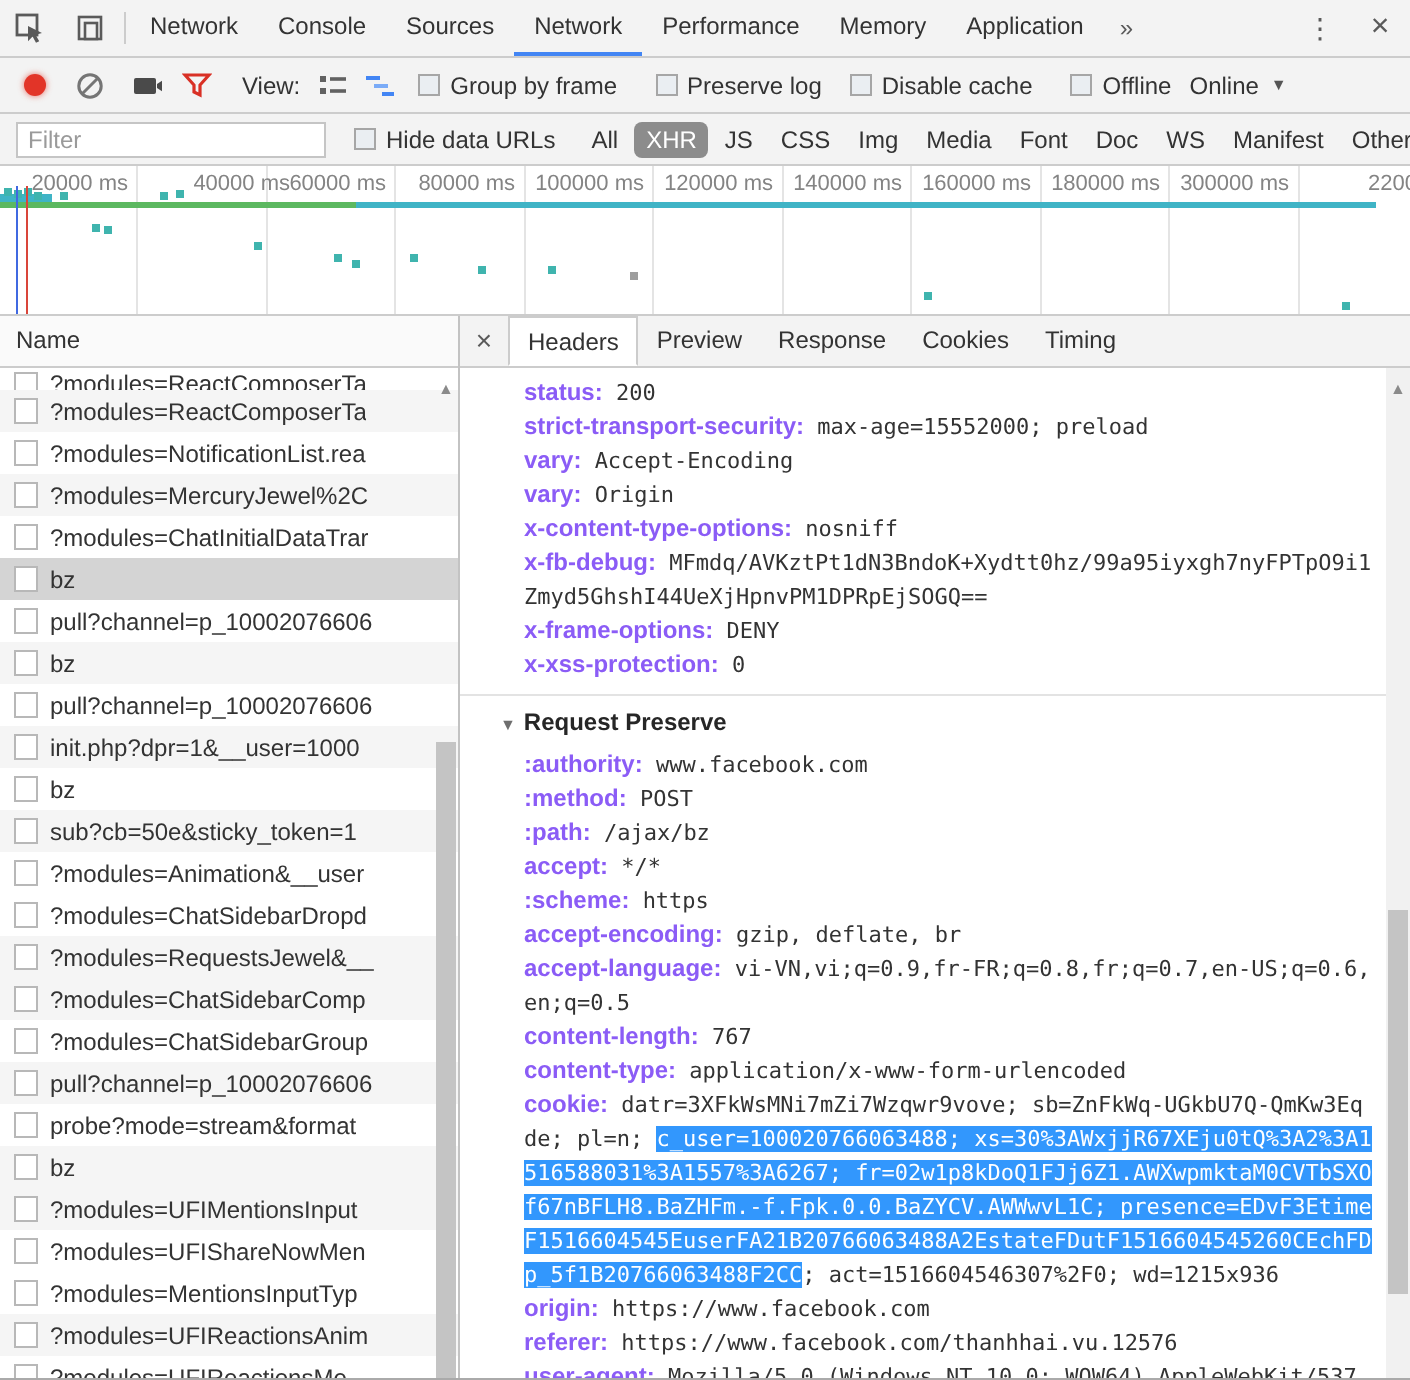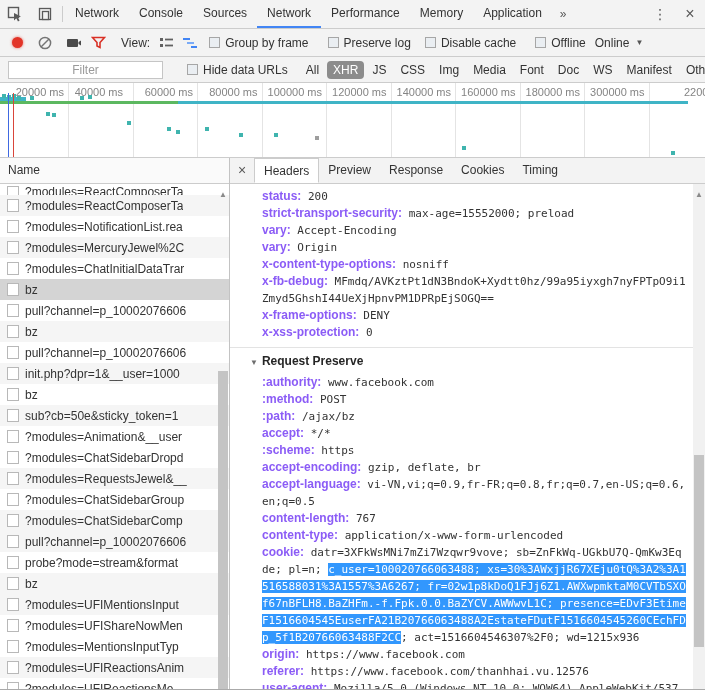--- a/index.html
+++ b/index.html
@@ -29,21 +29,21 @@
   .icon-sp{ display:flex; align-items:center; justify-content:center; width:24px; cursor:pointer; }
   .tool-label{ color:#333; margin:0 4px 0 6px; }
   .checkbox{ width:11px; height:11px; border:1px solid #a6a6a6; background:#eaeef2;
     display:inline-block; margin-right:5px; flex:none; cursor:pointer; }
   .chk-group{ display:flex; align-items:center; margin:0 7px; white-space:nowrap; }
   .dd-arrow{ font-size:8px; color:#555; margin-left:6px; }
   
   .filter-bar{ height:26px; background:#f3f3f3; border-bottom:1px solid #ccc;
     display:flex; align-items:center; padding:0 8px; }
   .filter-input{ width:155px; height:18px; border:1px solid #c5c5c5; background:#fff;
-    font-family:"Liberation Sans",sans-serif; font-size:12px; padding:1px 5px; color:#333; outline:none;text-align:center; }
+    font-family:"Liberation Sans",sans-serif; font-size:12px; padding:1px 5px; color:#333; outline:none; }
   .filter-input::placeholder{ color:#9a9a9a; }
   .type-pill{ padding:2px 6px; margin:0 1px; border-radius:4px; cursor:pointer; color:#333; white-space:nowrap; }
   .type-pill.active{ background:#8c8c8c; color:#fff; }
   
   .overview{ position:relative; height:75px; background:#fff; border-bottom:1px solid #ccc; overflow:hidden; }
   .gridline{ position:absolute; top:0; bottom:0; width:1px; background:#e4e4e4; }
   .tick{ position:absolute; top:3px; font-size:11px; color:#848484; }
   .ov-bar{ position:absolute; }
   .ov-dot{ position:absolute; width:4px; height:4px; }
   .ev-line{ position:absolute; top:10px; bottom:0; width:1px; }
@@ -176,21 +176,21 @@
       <span>Offline</span>
     </span>
     <span class="chk-group" style="margin-left:2px;">
       <span>Online</span>
       <span class="dd-arrow">▼</span>
     </span>
   </div>
 
   <div class="filter-bar">
     <input class="filter-input" value="" placeholder="Filter" style="">
-    <span class="chk-group" style="margin-left:24px;">
+    <span class="chk-group" style="margin-left:14px;">
       <span class="checkbox"></span>
       <span>Hide data URLs</span>
     </span>
     <span id="filter-types" style="display:flex;align-items:center;margin-left:4px;">
         <span class="type-pill">All</span>
         <span class="type-pill active">XHR</span>
         <span class="type-pill">JS</span>
         <span class="type-pill">CSS</span>
         <span class="type-pill">Img</span>
         <span class="type-pill">Media</span>
@@ -199,21 +199,21 @@
         <span class="type-pill">WS</span>
         <span class="type-pill">Manifest</span>
         <span class="type-pill">Other</span>
       </span>
   </div>
 
   <div class="overview" id="overview">
       <div class="gridline" style="left: 68px;"></div>
       <div class="tick" style="left: -4px; width: 68px; text-align: right;">20000 ms</div>
       <div class="gridline" style="left: 132.5px;"></div>
-      <div class="tick" style="left: 55px; width: 68px; text-align: right;">40000 ms</div>
+      <div class="tick" style="left: 77px; width: 68px; text-align: right;">40000 ms</div>
       <div class="gridline" style="left: 197px;"></div>
       <div class="tick" style="left: 125px; width: 68px; text-align: right;">60000 ms</div>
       <div class="gridline" style="left: 261.5px;"></div>
       <div class="tick" style="left: 189.5px; width: 68px; text-align: right;">80000 ms</div>
       <div class="gridline" style="left: 326px;"></div>
       <div class="tick" style="left: 254px; width: 68px; text-align: right;">100000 ms</div>
       <div class="gridline" style="left: 390.5px;"></div>
       <div class="tick" style="left: 318.5px; width: 68px; text-align: right;">120000 ms</div>
       <div class="gridline" style="left: 455px;"></div>
       <div class="tick" style="left: 383px; width: 68px; text-align: right;">140000 ms</div>
@@ -337,30 +337,30 @@
               <span class="req-icon"></span>
               <span class="req-label">?modules=ChatSidebarDropd</span>
             </span>
           </div>
           <div class="req-row stripe">
             <span class="req-inner">
               <span class="req-icon"></span>
               <span class="req-label">?modules=RequestsJewel&amp;__</span>
             </span>
           </div>
+          <div class="req-row stripe">
+            <span class="req-inner">
+              <span class="req-icon"></span>
+              <span class="req-label">?modules=ChatSidebarComp</span>
+            </span>
+          </div>
           <div class="req-row">
             <span class="req-inner">
               <span class="req-icon"></span>
               <span class="req-label">?modules=ChatSidebarGroup</span>
-            </span>
-          </div>
-          <div class="req-row stripe">
-            <span class="req-inner">
-              <span class="req-icon"></span>
-              <span class="req-label">?modules=ChatSidebarComp</span>
             </span>
           </div>
           <div class="req-row stripe">
             <span class="req-inner">
               <span class="req-icon"></span>
               <span class="req-label">pull?channel=p_10002076606</span>
             </span>
           </div>
           <div class="req-row">
             <span class="req-inner">

